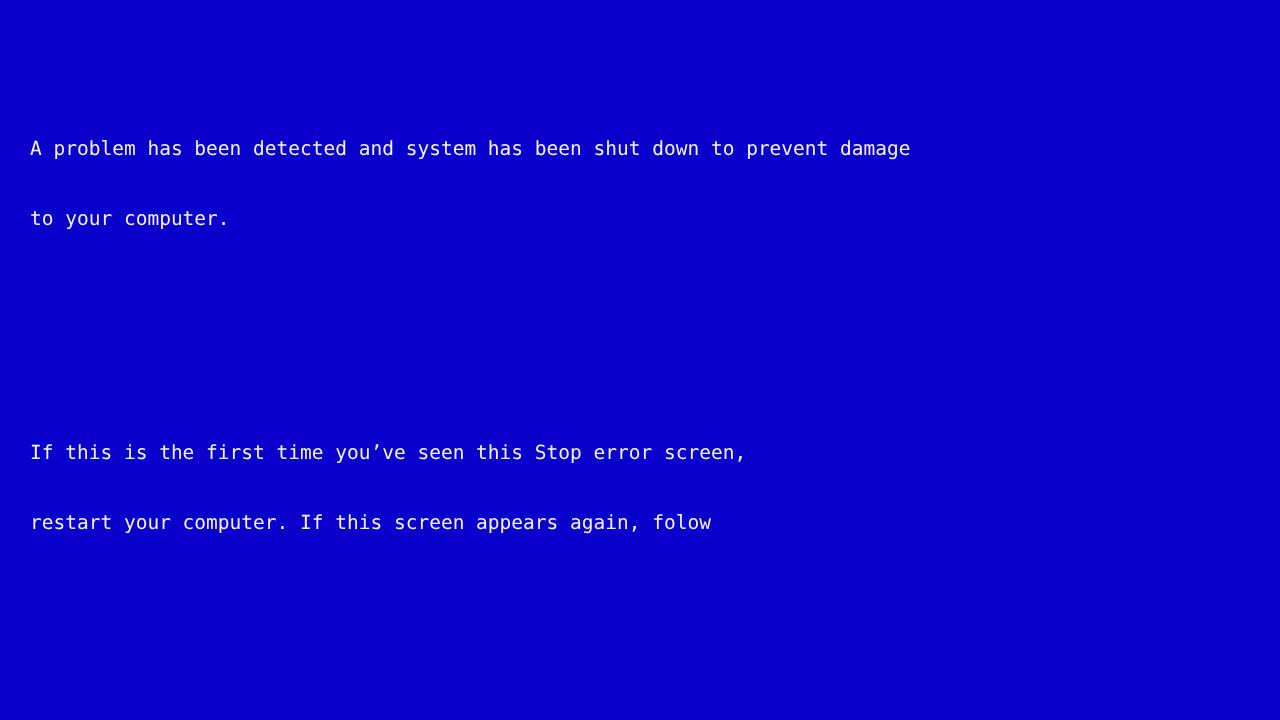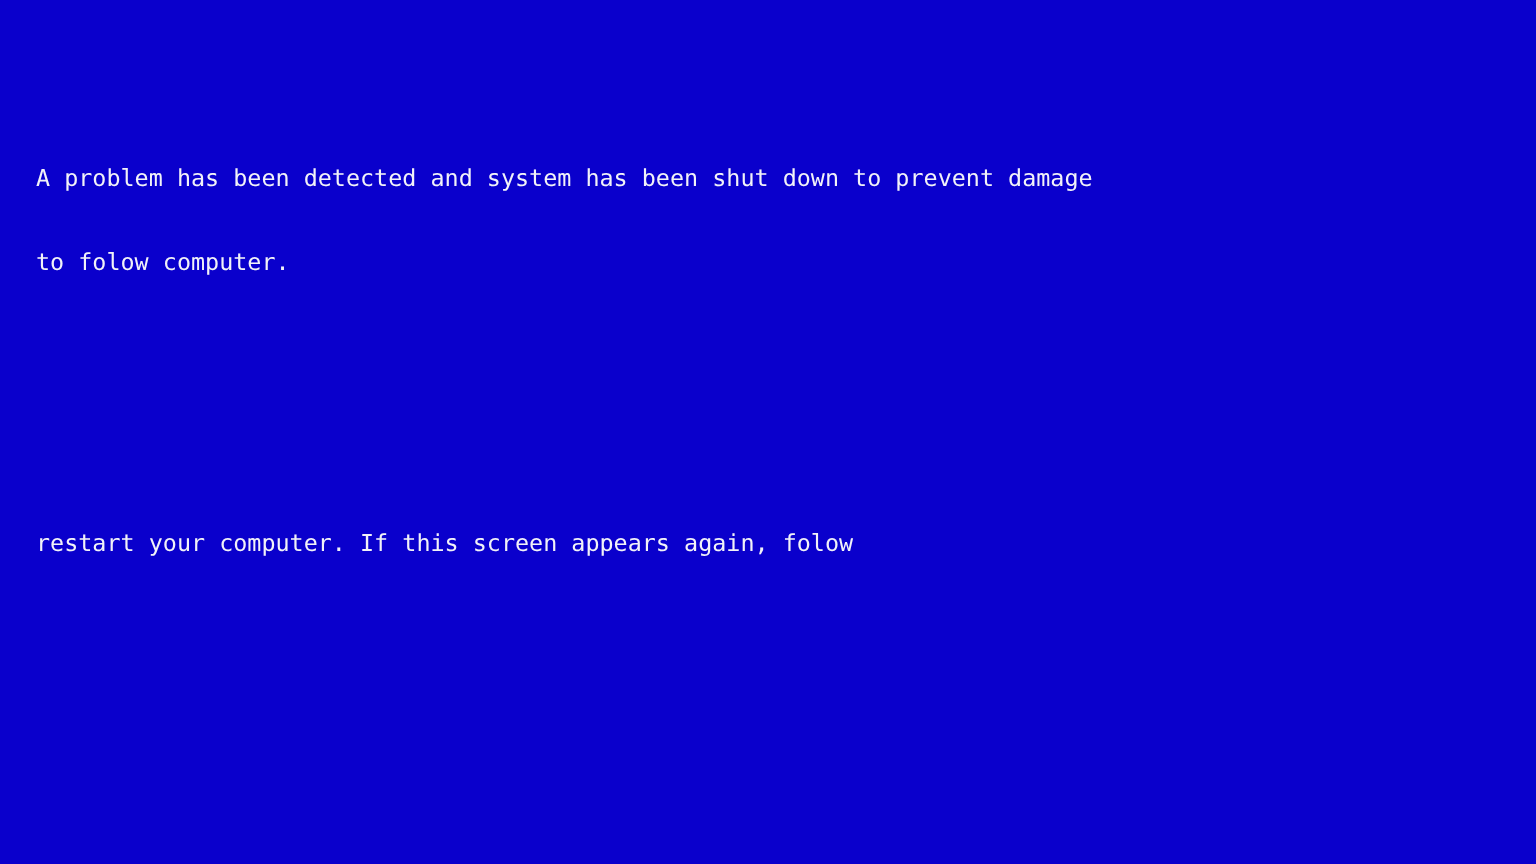--- a/index.html
+++ b/index.html
@@ -48,25 +48,26 @@
   }
 </style>
 </head>
 <body style="background: rgb(10, 0, 204);">
 
 <div id="bsod" style="background: rgb(10, 0, 204);">
   <div class="screen-text" style="color: rgb(242, 242, 248);">
 
     <div class="para">
       <span class="line">A problem has been detected and system has been shut down to prevent damage</span>
-      <span class="line">to folow computer.</span>
+      <span class="line">to your computer.</span>
     </div>
 
 
     <div class="para">
+      <span class="line">If this is the first time you’ve seen this Stop error screen,</span>
       <span class="line">restart your computer. If this screen appears again, folow</span>
       
     </div>
 
     
 
     
 
     
 

